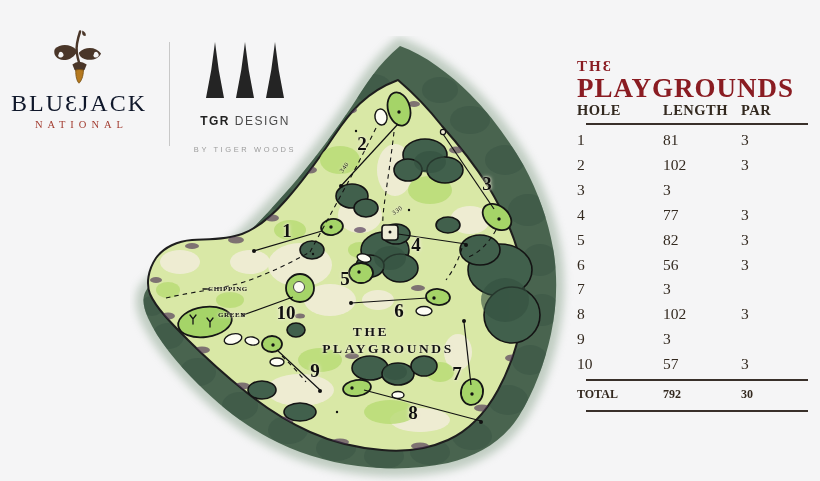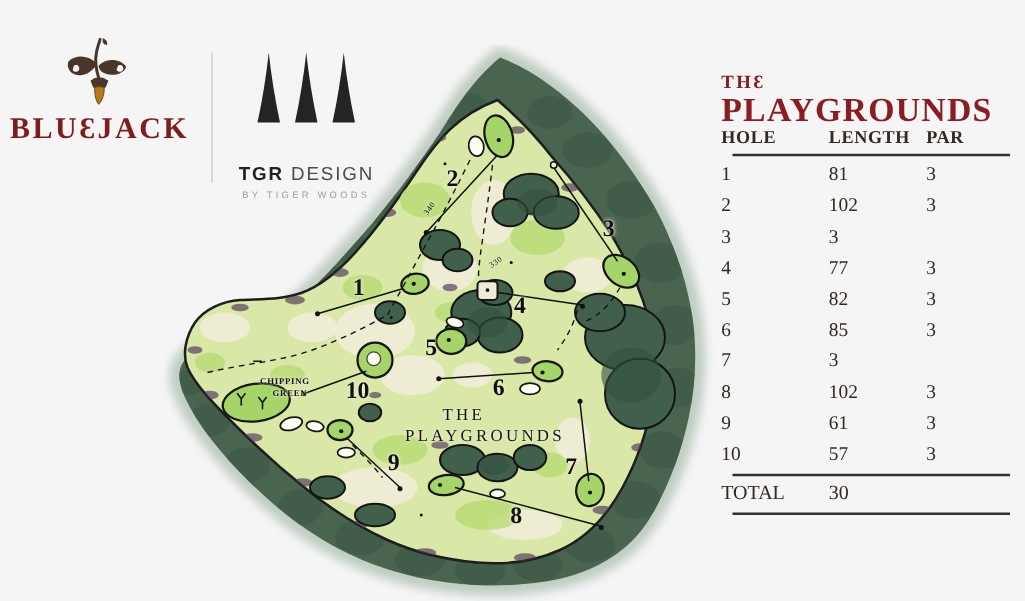--- a/index.html
+++ b/index.html
@@ -7,77 +7,78 @@
     width:820px;height:481px;position:relative;overflow:hidden;
     background:#f5f5f6;
     font-family:"Liberation Serif","DejaVu Serif",serif;
   }
   .abs{position:absolute;}
 
   
   .brand{left:8px;top:28px;width:142px;text-align:center;}
   .brand .acorn{display:block;margin:0 auto;}
   .brand-name{
-    font-size:24px;color:#7f1d1d;letter-spacing:2px;line-height:22px;
-    margin-top:2px;font-weight:700;white-space:nowrap;
+    font-size:24px;color:#0f172a;letter-spacing:2px;line-height:22px;
+    margin-top:2px;font-weight:400;white-space:nowrap;
   }
   .brand-sub{
     font-size:10.5px;color:#a33d31;letter-spacing:5px;line-height:14px;
     margin-top:4px;padding-left:5px;white-space:nowrap;
   }
   .logo-divider{left:169px;top:42px;width:1px;height:104px;background:#c8c8c8;}
 
   
   .tgr{left:191px;top:40px;width:108px;text-align:center;font-family:"Liberation Sans","DejaVu Sans",sans-serif;}
-  .tgr-name{margin-top:26px;font-size:15px;letter-spacing:1.5px;color:#4a4a4a;line-height:17px;white-space:nowrap;}
+  .tgr-name{margin-top:9px;font-size:12px;letter-spacing:1.5px;color:#4a4a4a;line-height:17px;white-space:nowrap;}
   .tgr-name .bold{font-weight:bold;color:#222;}
-  .tgr-tagline{margin-top:3px;font-size:7.5px;letter-spacing:2.6px;color:#9c9c9c;line-height:10px;white-space:nowrap;text-align:center;}
+  .tgr-tagline{margin-top:15px;font-size:7.5px;letter-spacing:2.6px;color:#9c9c9c;line-height:10px;white-space:nowrap;text-align:center;}
 
   
   .map{left:130px;top:36px;width:445px;height:446px;}
   .map svg{display:block;}
   .map-label{
     position:absolute;transform:translate(-50%,-50%);
     color:#101010;white-space:nowrap;
     text-shadow:0 0 4px rgba(242,239,216,.95),0 0 2px rgba(242,239,216,.95);
   }
   .holenum{font-size:19px;font-weight:600;}
   .tinycap{font-size:7px;letter-spacing:.6px;font-weight:600;}
-  .maptitle{font-size:13.5px;letter-spacing:2.6px;font-weight:400;color:#151515;}
+  .maptitle{font-size:13.5px;letter-spacing:2.6px;font-weight:700;color:#151515;}
   .yardage{font-size:6.5px;letter-spacing:.5px;}
   .rot340{transform:translate(-50%,-50%) rotate(-55deg);}
   .rot330{transform:translate(-50%,-50%) rotate(-35deg);}
 
   
   .scorecard{left:577px;top:58px;width:240px;text-align:left;color:#33291f;}
   .sc-the{font-size:15px;line-height:16px;letter-spacing:2px;color:#8a1c22;font-weight:700;}
   .sc-main{font-size:27px;line-height:26px;letter-spacing:1px;color:#8a1c22;font-weight:700;margin-top:1px;white-space:nowrap;}
   .sc-head{display:grid;grid-template-columns:86px 78px 76px;
     font-weight:700;font-size:14.5px;line-height:18px;letter-spacing:.5px;}
   .sc-rule{border-top:2px solid #39302a;margin:4px 9px 0 9px;}
   .sc-body{margin-top:3px;}
   .sc-row{display:grid;grid-template-columns:86px 78px 76px;font-size:15.5px;line-height:24.9px;}
-  .sc-total{display:grid;grid-template-columns:86px 78px 76px;font-weight:400;font-size:16px;line-height:27px;}
+  .sc-total{display:grid;grid-template-columns:86px 78px 76px;font-weight:700;font-size:12px;line-height:27px;}
   .sc-rule.tight{margin-top:2px;}
 </style>
 </head>
 <body>
 
 <div class="abs brand">
   <svg class="acorn" width="66" height="62" viewBox="0 0 60 56">
     <path d="M31 3 C 29 9, 27 15, 28 22 C 28.5 26, 29 28, 30 31" fill="none" stroke="#4a3629" stroke-width="2.2" stroke-linecap="round"></path>
     <path d="M33 2 q 4 2 3 5 q -4 0 -3 -5 Z" fill="#4a3629"></path>
     <path d="M28 20 C 22 14, 13 14, 8 19 C 6 24, 10 29, 16 29 C 22 29, 26 25, 28 22 Z" fill="#4a3629"></path>
     <path d="M12 22 a2.5 2.5 0 1 1 -1 3" fill="#f5f5f6"></path>
     <path d="M30 22 C 36 16, 46 17, 50 23 C 48 28, 41 30, 35 28 C 32 27, 30.5 25, 30 23 Z" fill="#4a3629"></path>
     <path d="M44 22 a2.5 2.5 0 1 1 -1 3" fill="#f5f5f6"></path>
     <path d="M24 33 Q 30 28, 37 33 L 35 38 Q 30 40, 26 38 Z" fill="#4a3629"></path>
     <path d="M27 38 Q 30 37, 34 38 C 34 44, 32 48, 30 50 C 28 48, 27 44, 27 38 Z" fill="#b5791f" stroke="#7a5213" stroke-width="0.8"></path>
   </svg>
   <div class="brand-name">BLUƐJACK</div>
+  <div class="brand-sub">NATIONAL</div>
 </div>
 
 <div class="abs logo-divider"></div>
 
 <div class="abs tgr">
   <svg width="88" height="60" viewBox="0 0 88 60">
     <path d="M5 58 Q 11 30 14 2 Q 17 30 23 58 Z" fill="#242424"></path>
     <path d="M35 58 Q 41 30 44 2 Q 47 30 53 58 Z" fill="#242424"></path>
     <path d="M65 58 Q 71 30 74 2 Q 77 30 83 58 Z" fill="#242424"></path>
   </svg>
@@ -295,21 +296,21 @@
   <span class="map-label holenum" style="left:232px;top:108px;">2</span>
   <span class="map-label holenum" style="left:357px;top:148px;">3</span>
   <span class="map-label holenum" style="left:286px;top:209px;">4</span>
   <span class="map-label holenum" style="left:215px;top:243px;">5</span>
   <span class="map-label holenum" style="left:269px;top:275px;">6</span>
   <span class="map-label holenum" style="left:327px;top:338px;">7</span>
   <span class="map-label holenum" style="left:283px;top:377px;">8</span>
   <span class="map-label holenum" style="left:185px;top:335px;">9</span>
   <span class="map-label holenum" style="left:156px;top:277px;">10</span>
 
-  <span class="map-label tinycap" style="left:98px;top:253px;margin-top:16px;">CHIPPING</span>
+  <span class="map-label tinycap" style="left:98px;top:253px;">CHIPPING</span>
   <span class="map-label tinycap" style="left:102px;top:263px;margin-top:16px;">GREEN</span>
 
   <span class="map-label maptitle" style="left:241px;top:296px;">THE</span>
   <span class="map-label maptitle" style="left:258px;top:313px;">PLAYGROUNDS</span>
 
   <span class="map-label yardage rot340" style="left:214px;top:131px;">340</span>
   <span class="map-label yardage rot330" style="left:267px;top:174px;">330</span>
 </div>
 
 <div class="abs scorecard">
@@ -343,43 +344,43 @@
         <span>77</span>
         <span>3</span>
     </div>
     <div class="sc-row">
       <span>5</span>
         <span>82</span>
         <span>3</span>
     </div>
     <div class="sc-row">
       <span>6</span>
-        <span>85</span>
+        <span>56</span>
         <span>3</span>
     </div>
     <div class="sc-row">
       <span>7</span>
         <span>3</span>
     </div>
     <div class="sc-row">
       <span>8</span>
         <span>102</span>
         <span>3</span>
     </div>
     <div class="sc-row">
       <span>9</span>
-        <span>61</span>
         <span>3</span>
     </div>
     <div class="sc-row">
       <span>10</span>
         <span>57</span>
         <span>3</span>
     </div>
   </div>
 
   <div class="sc-rule tight"></div>
   <div class="sc-total">
     <span>TOTAL</span>
+    <span>792</span>
     <span>30</span>
   </div>
   <div class="sc-rule tight"></div>
 </div>
 
 </body></html>

